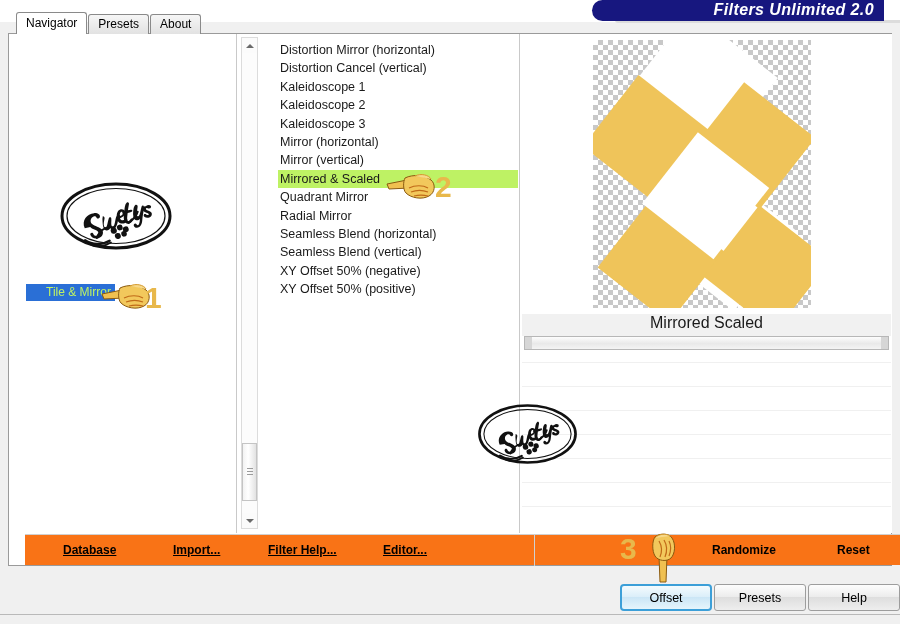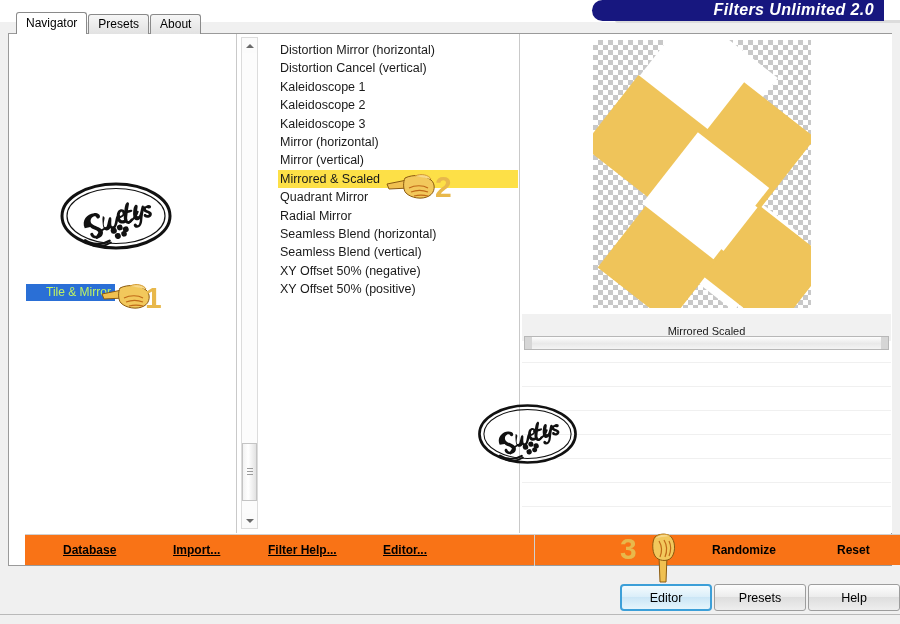--- a/index.html
+++ b/index.html
@@ -137,21 +137,21 @@
   .list-item {
     height: 18.4px;
     line-height: 18.4px;
     font-size: 12.5px;
     color: #1a1a1a;
     white-space: nowrap;
     cursor: default;
     padding-left: 2px;
   }
   .list-item.highlighted {
-    background: #fde047;
+    background: #bef264;
   }
 
   
   .vscroll {
     position: absolute;
     left: 3px; top: 3px;
     width: 17px; height: 492px;
     background: #fcfcfc;
     border: 1px solid #dcdcdc;
     box-sizing: border-box;
@@ -223,24 +223,24 @@
     background-position: 0 0, 5px 5px;
     overflow: hidden;
   }
   .preview-svg { position: absolute; left: 0; top: 0; }
 
   .preview-caption {
     position: absolute;
     left: 2px; top: 280px;
     width: 369px;
     text-align: center;
-    font-size: 11px;
+    font-size: 16px;
     color: #1a1a1a;
     background: #f1f1f1;
-    padding: 11px 0 4px 0;
+    padding: 0 0 4px 0;
     cursor: default;
   }
   .preview-slider {
     position: absolute;
     left: 4px; top: 302px;
     width: 365px; height: 14px;
     background: linear-gradient(#fdfdfd, #e9e9e9 55%, #f4f4f4);
     border: 1px solid #b7b7b7;
     box-sizing: border-box;
     cursor: default;
@@ -533,21 +533,21 @@
       </g>
     </svg>
   </div>
 
   <div class="statusbar">
 
     <div class="status-rule"></div>
   </div>
 
   <div class="dlg-btn default" style="left:620px">
-    <span>Editor</span>
+    <span>Offset</span>
   </div>
   <div class="dlg-btn" style="left:714px">
     <span>Presets</span>
   </div>
   <div class="dlg-btn" style="left:808px">
     <span>Help</span>
   </div>
 
   <div class="anno" style="left:100px; top:281px;">
     <svg width="52" height="32" viewBox="0 0 52 32" aria-hidden="true">

